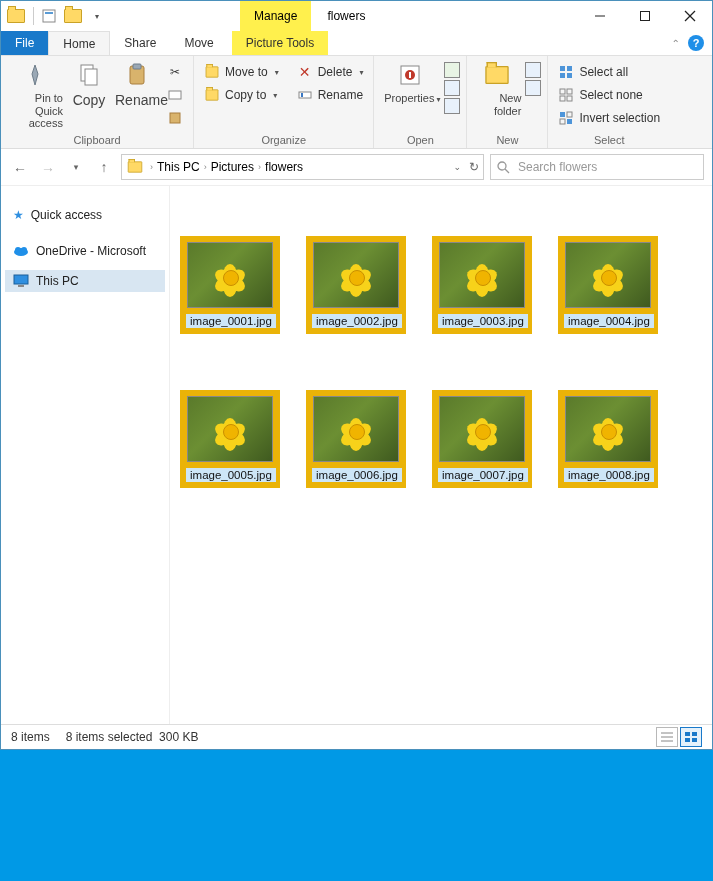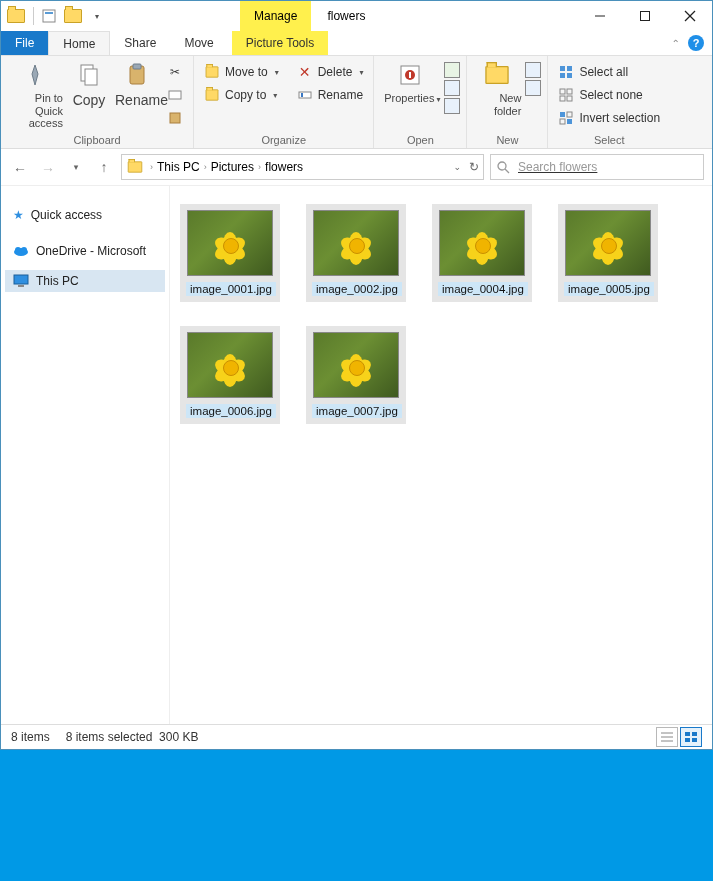--- a/index.html
+++ b/index.html
@@ -47,32 +47,32 @@
 
   
   .navbar { height:36px; display:flex; align-items:center; padding:0 8px; gap:6px; border-bottom:1px solid #eee;}
   .nav-arrow { width:22px; height:22px; display:flex; align-items:center; justify-content:center; color:#666; font-size:14px;}
   .nav-arrow.disabled { color:#bbb; }
   .addr { flex:1; height:24px; border:1px solid #ccc; display:flex; align-items:center; padding:0 4px; gap:4px; font-size:12px;}
   .crumb { display:flex; align-items:center; gap:4px; }
   .crumb-sep { color:#888; font-size:9px; }
   .addr-right { margin-left:auto; display:flex; align-items:center; gap:8px; color:#666; }
   .search { width:200px; height:24px; border:1px solid #ccc; display:flex; align-items:center; padding:0 6px; gap:6px; color:#888; }
-  .search input { border:none; outline:none; font-size:12px; width:100%; color:#333; background:transparent;text-decoration:underline; }
+  .search input { border:none; outline:none; font-size:12px; width:100%; color:#333; background:transparent; }
   .search input::placeholder { color:#999; }
 
   
   .body { flex:1; display:flex; min-height:0; }
   .tree { width:160px; border-right:1px solid #eee; padding:18px 4px; }
   .tree-item { display:flex; align-items:center; gap:7px; padding:4px 8px; font-size:12px; color:#222;}
   .tree-item.sel { background:#d8e6f2; }
   .content { flex:1; overflow:auto; padding:18px 10px; }
   .grid { display:flex; flex-wrap:wrap; gap:24px 26px; }
   .thumb { width:100px; text-align:center; }
-  .thumb.sel .thumb-box-wrap { background:#e5e5e5; }
+  .thumb.sel .thumb-box-wrap { background:#eab308;margin-top:32px; }
   .thumb-box-wrap { padding:6px; }
   .thumb-box { width:84px; height:64px; margin:0 auto 6px auto; border:1px solid #888; background:linear-gradient(135deg,#5a7a2b 0%, #6c8f33 40%, #3f5a1f 100%); position:relative; overflow:hidden;}
   .flower { position:absolute; width:40px; height:40px; left:50%; top:50%; transform:translate(-50%,-50%); }
   .petal { position:absolute; width:14px; height:22px; background:#f7d21a; border-radius:50% 50% 50% 50%; left:13px; top:9px; transform-origin:50% 75%; }
   .flower .center { position:absolute; width:14px; height:14px; background:#f0b400; border-radius:50%; left:13px; top:15px; border:1px solid #c98f00;}
   .thumb-name { font-size:11.5px; color:#111; }
   .thumb.sel .thumb-name { background:#cde6f7; display:inline-block; padding:1px 4px;}
 
   
   .status { height:24px; border-top:1px solid #ddd; display:flex; align-items:center; padding:0 10px; font-size:12px; color:#333; gap:16px;}
@@ -410,20 +410,33 @@
             <div class="thumb-box-wrap"><div class="thumb-box">
                 <div class="flower">
                   <div class="petal" style="transform: rotate(0deg);"></div>
                   <div class="petal" style="transform: rotate(60deg);"></div>
                   <div class="petal" style="transform: rotate(120deg);"></div>
                   <div class="petal" style="transform: rotate(180deg);"></div>
                   <div class="petal" style="transform: rotate(240deg);"></div>
                   <div class="petal" style="transform: rotate(300deg);"></div>
                   <div class="center"></div>
                 </div>
+              </div><div class="thumb-name">image_0003.jpg</div></div>
+          </div>
+          <div class="thumb sel">
+            <div class="thumb-box-wrap"><div class="thumb-box">
+                <div class="flower">
+                  <div class="petal" style="transform: rotate(0deg);"></div>
+                  <div class="petal" style="transform: rotate(60deg);"></div>
+                  <div class="petal" style="transform: rotate(120deg);"></div>
+                  <div class="petal" style="transform: rotate(180deg);"></div>
+                  <div class="petal" style="transform: rotate(240deg);"></div>
+                  <div class="petal" style="transform: rotate(300deg);"></div>
+                  <div class="center"></div>
+                </div>
               </div><div class="thumb-name">image_0004.jpg</div></div>
           </div>
           <div class="thumb sel">
             <div class="thumb-box-wrap"><div class="thumb-box">
                 <div class="flower">
                   <div class="petal" style="transform: rotate(0deg);"></div>
                   <div class="petal" style="transform: rotate(60deg);"></div>
                   <div class="petal" style="transform: rotate(120deg);"></div>
                   <div class="petal" style="transform: rotate(180deg);"></div>
                   <div class="petal" style="transform: rotate(240deg);"></div>
@@ -450,20 +463,33 @@
                 <div class="flower">
                   <div class="petal" style="transform: rotate(0deg);"></div>
                   <div class="petal" style="transform: rotate(60deg);"></div>
                   <div class="petal" style="transform: rotate(120deg);"></div>
                   <div class="petal" style="transform: rotate(180deg);"></div>
                   <div class="petal" style="transform: rotate(240deg);"></div>
                   <div class="petal" style="transform: rotate(300deg);"></div>
                   <div class="center"></div>
                 </div>
               </div><div class="thumb-name">image_0007.jpg</div></div>
+          </div>
+          <div class="thumb sel">
+            <div class="thumb-box-wrap"><div class="thumb-box">
+                <div class="flower">
+                  <div class="petal" style="transform: rotate(0deg);"></div>
+                  <div class="petal" style="transform: rotate(60deg);"></div>
+                  <div class="petal" style="transform: rotate(120deg);"></div>
+                  <div class="petal" style="transform: rotate(180deg);"></div>
+                  <div class="petal" style="transform: rotate(240deg);"></div>
+                  <div class="petal" style="transform: rotate(300deg);"></div>
+                  <div class="center"></div>
+                </div>
+              </div><div class="thumb-name">image_0008.jpg</div></div>
           </div>
         </div>
     </div>
   </div>
 
   <div class="status">
     <span>8 items</span>
     <span><span>8 items selected</span>&nbsp;&nbsp;<span>300 KB</span></span>
     <div class="status-right">
       <div class="view-btn">

